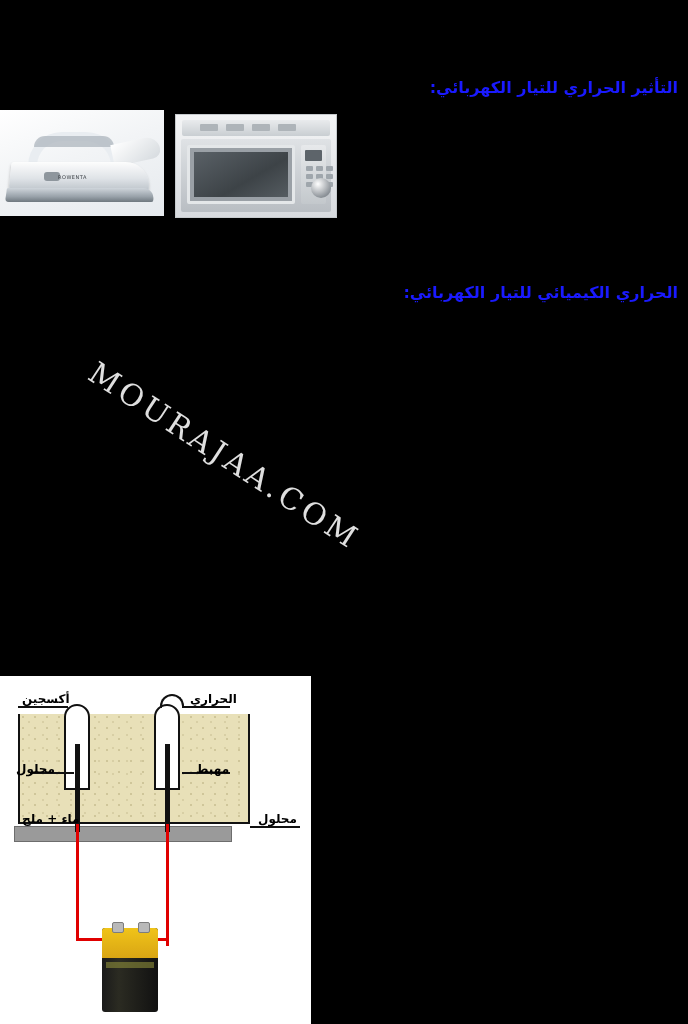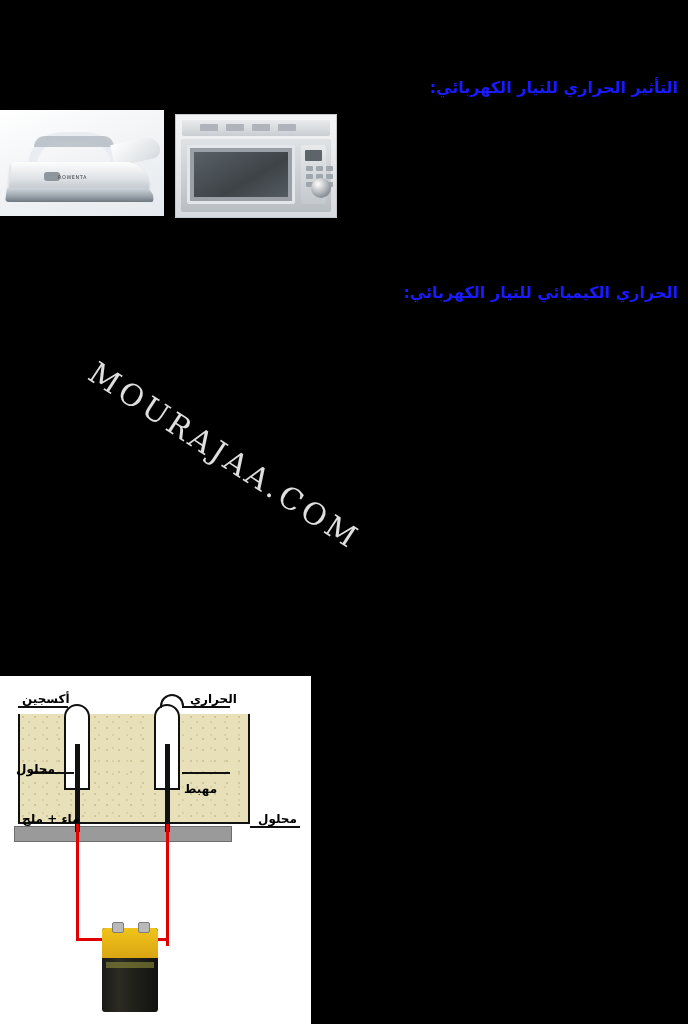--- a/index.html
+++ b/index.html
@@ -360,21 +360,21 @@
   <div class="dg-line" style="left:30px; top:96px; width:44px;"></div>
   <div class="dg-line" style="left:182px; top:96px; width:48px;"></div>
   <div class="dg-line" style="left:250px; top:150px; width:50px;"></div>
   <div class="dg-line" style="left:30px; top:146px; width:48px;"></div>
 
   <div style="position:absolute;left:160px;top:18px;width:20px;height:12px;border:2px solid #111;border-bottom:none;border-radius:12px 12px 0 0;"></div>
 
   <div class="dg-lbl" style="left:22px; top:16px;">أكسجين</div>
   <div class="dg-lbl" style="left:190px; top:16px;">الحراري</div>
   <div class="dg-lbl" style="left:16px; top:86px;">محلول</div>
-  <div class="dg-lbl" style="left:184px; top:86px;margin-top:20px;">مهبط</div>
+  <div class="dg-lbl" style="left:196px; top:86px;">مهبط</div>
   <div class="dg-lbl" style="left:258px; top:136px;">محلول</div>
   <div class="dg-lbl" style="left:22px; top:136px;">ماء + ملح</div>
 
   <div class="dg-wire" style="left:76px;  top:148px; width:3px; height:116px;"></div>
   <div class="dg-wire" style="left:166px; top:148px; width:3px; height:26px;"></div>
   <div class="dg-wire" style="left:166px; top:172px; width:3px; height:98px;"></div>
   <div class="dg-wire" style="left:76px;  top:262px; width:92px; height:3px;"></div>
 
   <div class="dg-battery">
     <div class="dg-battery-top">

